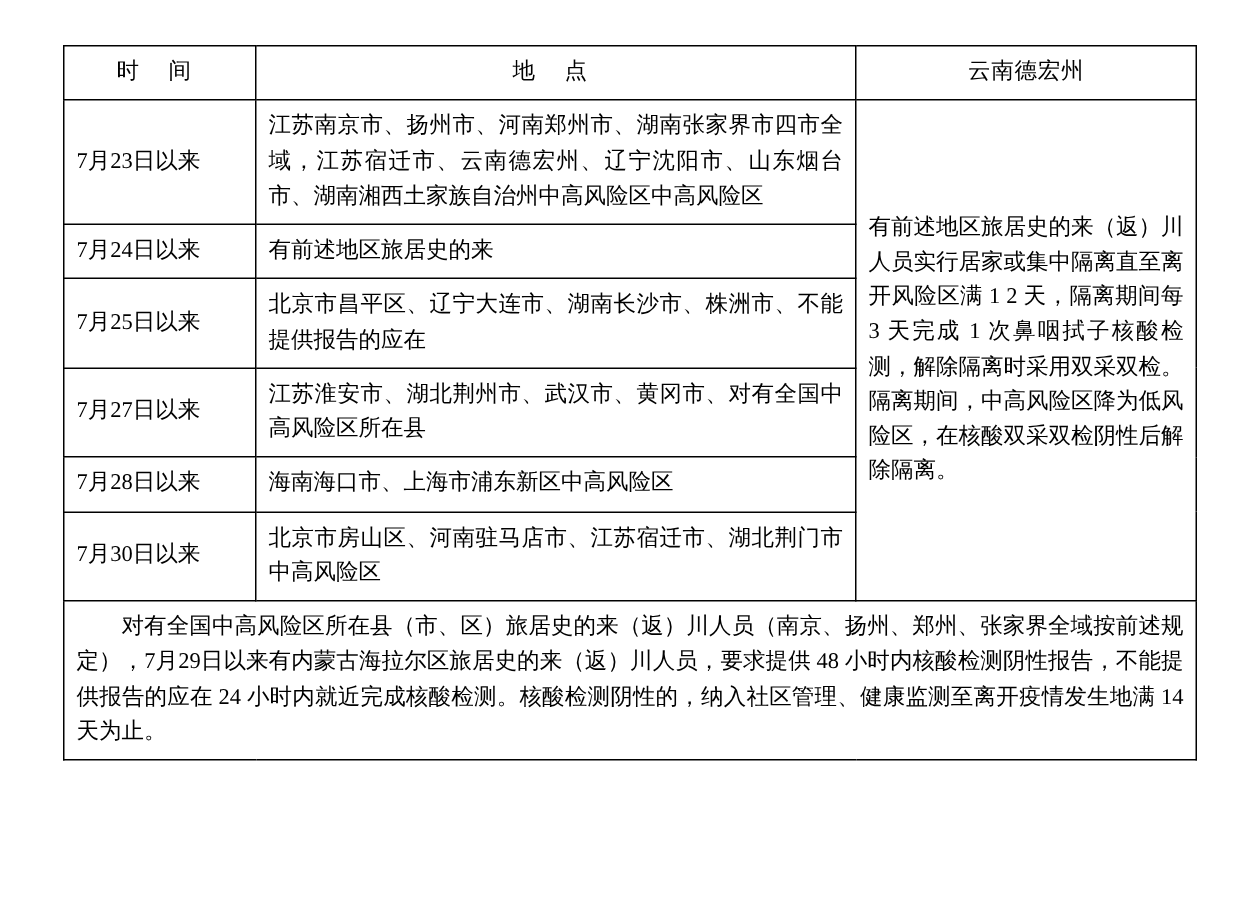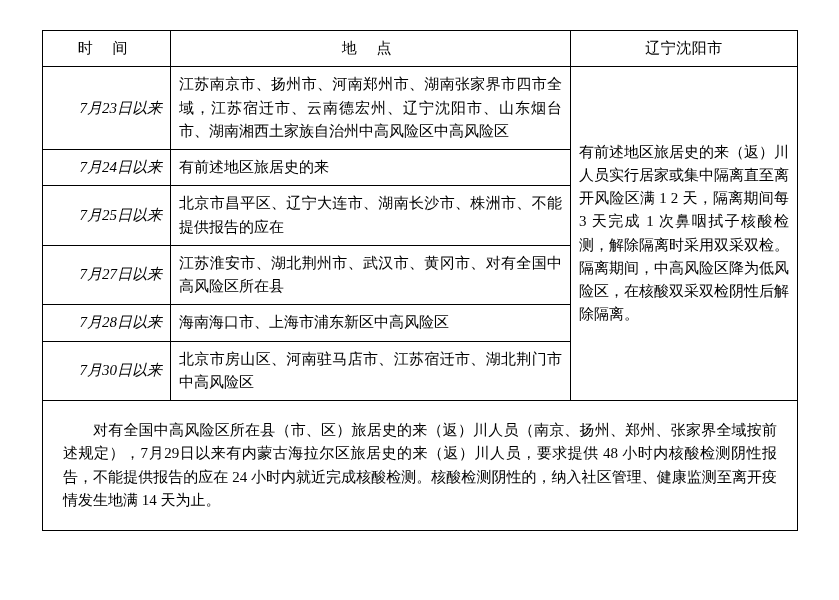--- a/index.html
+++ b/index.html
@@ -44,24 +44,23 @@
     font-size: 16px;
     letter-spacing: 0.5px;
     padding-top: 9px;
     padding-bottom: 9px;
   }
   .hdr-spaced {
     letter-spacing: 8px;
     padding-left: 8px;
   }
   .cell-time {
-    text-align: right;
+    text-align: left;
     font-size: 15px;
     white-space: nowrap;
-    font-style: italic;
   }
   .cell-place {
     text-align: justify;
     text-align-last: left;
     font-size: 15px;
     line-height: 1.62;
   }
   .cell-measure {
     text-align: justify;
     text-align-last: left;
@@ -71,39 +70,39 @@
     padding: 8px 9px;
   }
   .footer-cell {
     font-size: 15px;
     line-height: 1.75;
     text-align: justify;
     text-align-last: left;
     padding: 10px 10px 12px 10px;
   }
   .footer-cell p {
-    margin: 12px;
+    margin: 0;
     text-indent: 2em;
   }
 </style>
 </head>
 <body>
 
 <div class="page">
   <table class="main">
     <colgroup>
       <col class="col-time">
       <col class="col-place">
       <col class="col-measure">
     </colgroup>
     <tbody>
       <tr>
         <th class="hdr hdr-spaced">时  间</th>
         <th class="hdr hdr-spaced">地  点</th>
-        <th class="hdr">辽宁沈阳市</th>
+        <th class="hdr">云南德宏州</th>
       </tr>
 
       <tr>
         <td class="cell-time">7月23日以来</td>
         <td class="cell-place">江苏南京市、扬州市、河南郑州市、湖南张家界市四市全域，江苏宿迁市、云南德宏州、辽宁沈阳市、山东烟台市、湖南湘西土家族自治州中高风险区中高风险区</td>
         <td class="cell-measure" rowspan="6">有前述地区旅居史的来（返）川人员实行居家或集中隔离直至离开风险区满 1 2 天，隔离期间每 3 天完成 1 次鼻咽拭子核酸检测，解除隔离时采用双采双检。隔离期间，中高风险区降为低风险区，在核酸双采双检阴性后解除隔离。</td>
       </tr>
 
       <tr>
         <td class="cell-time">7月24日以来</td>

